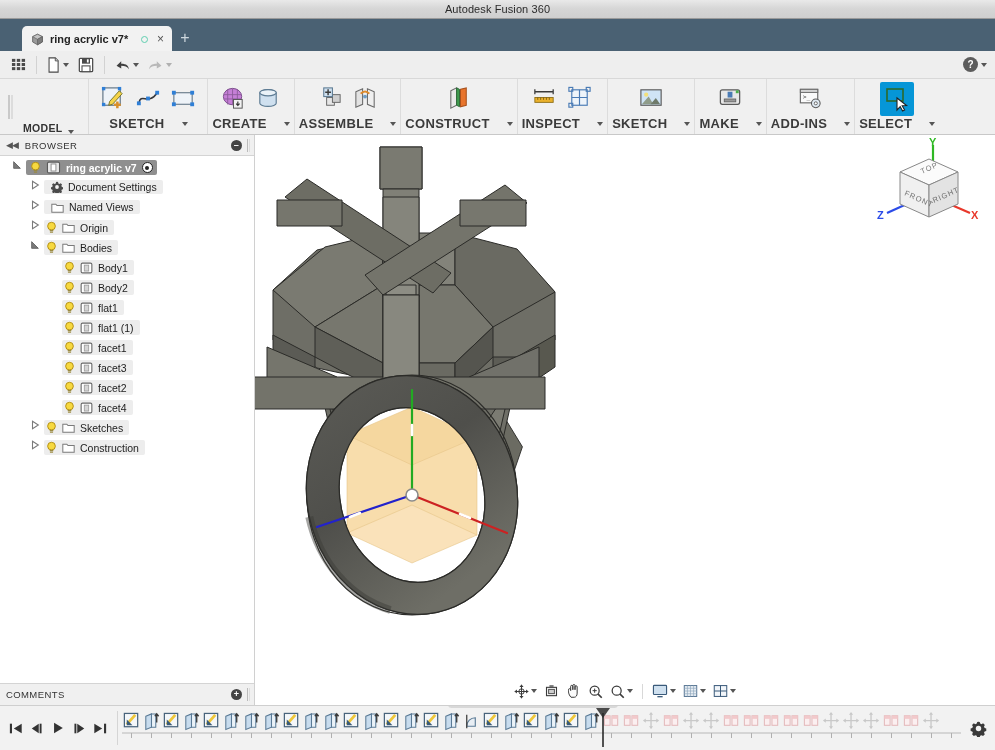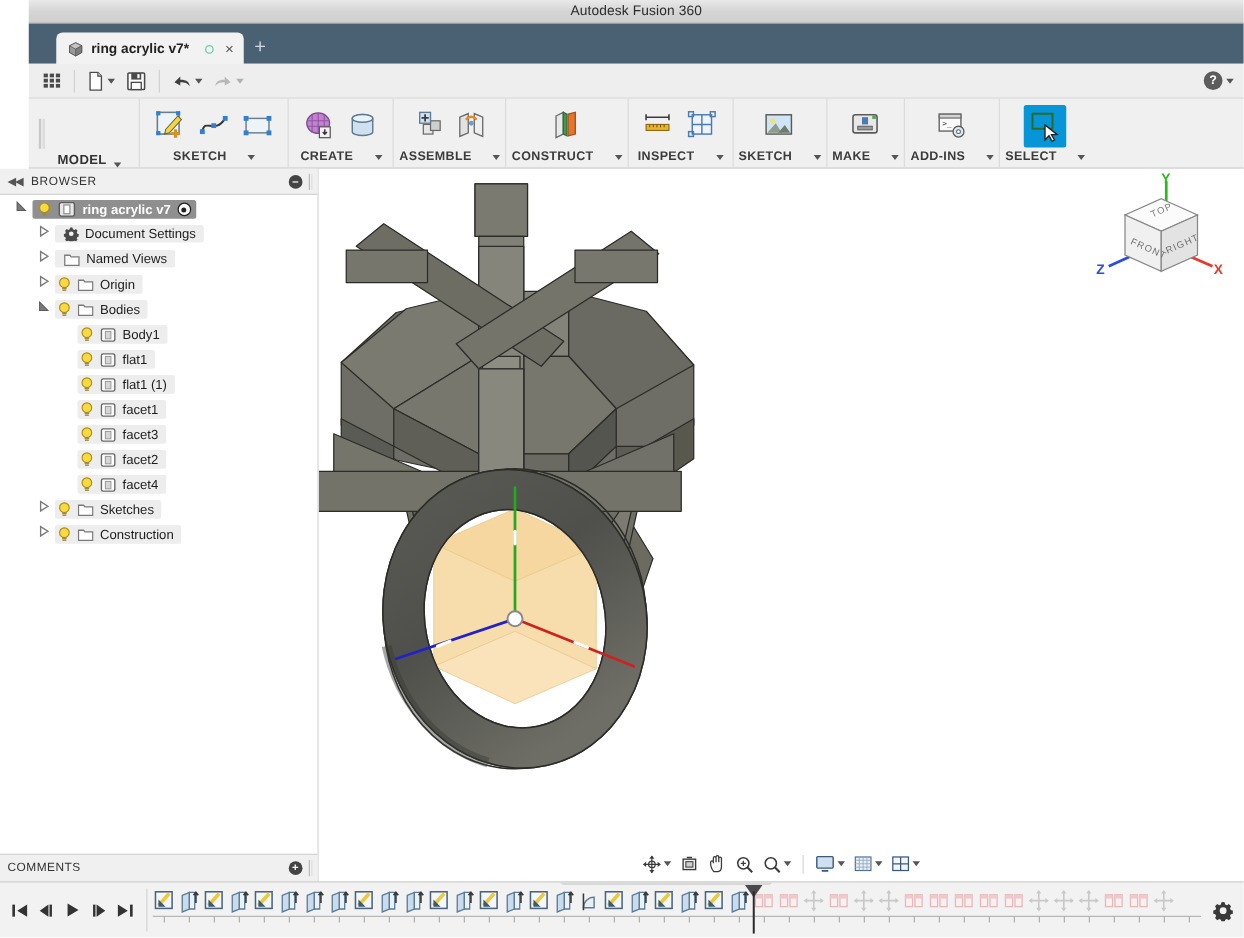--- a/index.html
+++ b/index.html
@@ -2,21 +2,21 @@
 <html><head>
 <meta charset="utf-8">
 <style>
   * { box-sizing: border-box; margin: 0; padding: 0; }
   html, body {
     width: 995px; height: 750px;
     font-family: "Liberation Sans", sans-serif;
     overflow: hidden;
     background: #ffffff;
   }
-  .app { position: relative; width: 995px; height: 750px; padding-left: 23px; }
+  .app { position: relative; width: 995px; height: 750px; }
 
   
   .titlebar {
     height: 19px;
     background: linear-gradient(180deg,#e9e9e9 0%,#d6d6d6 48%,#cfcfcf 100%);
     border-bottom: 1px solid #9a9a9a;
     display: flex; align-items: center; justify-content: center;
   }
   .titlebar .title { font-size: 11px; color: #2b2b2b; letter-spacing: .1px; }
 
@@ -84,21 +84,21 @@
     font-size: 10.5px; font-weight: bold; color: #333; letter-spacing:.3px;
   }
   .rgroup {
     display: flex; flex-direction: column; align-items: center;
     border-left: 1px solid #dcdcdc;
     padding: 0 4px;
     min-width: 48px;
   }
   .ricons { flex: 1; display: flex; align-items: center; gap: 1px; padding: 2px 3px 0; }
   .rlabel {
-    font-size: 10px; font-weight: bold; color: #3b3b3b;
+    font-size: 13px; font-weight: bold; color: #3b3b3b;
     letter-spacing: .3px; padding-bottom: 3px;
     display: flex; align-items: center; gap: 17px;
   }
   .rbtn { width: 34px; height: 34px; display:flex; align-items:center; justify-content:center; border-radius:2px;}
   .rbtn.sel { background: #0696d7; }
 
   
   .body { position: absolute; top: 135px; left:0; right:0; bottom: 45px; }
 
   
@@ -552,20 +552,36 @@
               <svg width="11" height="13" viewBox="0 0 12 14">
                 <circle cx="6" cy="5.5" r="4.2" fill="#f7d940" stroke="#b08c10" stroke-width="1"></circle>
                 <rect x="4" y="9.6" width="4" height="1.4" fill="#9a8a40"></rect>
                 <rect x="4.3" y="11.4" width="3.4" height="1.3" fill="#9a8a40"></rect>
               </svg>
               <svg width="13" height="12" viewBox="0 0 14 13">
                 <rect x="1.2" y="1.2" width="11.6" height="10.6" rx="1.5" fill="#ffffff" stroke="#6a6a6a" stroke-width="1.2"></rect>
                 <rect x="4.6" y="3.4" width="4.8" height="6.4" fill="#d6d6d6" stroke="#9a9a9a" stroke-width="0.9"></rect>
               </svg>
               <span class="tlabel">Body1</span>
+            </span>
+          </div>
+          <div class="trow">
+            <span style="display: inline-block; width: 44px;"></span>
+            <span style="display: inline-block; width: 10px;"></span>
+            <span class="hl">
+              <svg width="11" height="13" viewBox="0 0 12 14">
+                <circle cx="6" cy="5.5" r="4.2" fill="#f7d940" stroke="#b08c10" stroke-width="1"></circle>
+                <rect x="4" y="9.6" width="4" height="1.4" fill="#9a8a40"></rect>
+                <rect x="4.3" y="11.4" width="3.4" height="1.3" fill="#9a8a40"></rect>
+              </svg>
+              <svg width="13" height="12" viewBox="0 0 14 13">
+                <rect x="1.2" y="1.2" width="11.6" height="10.6" rx="1.5" fill="#ffffff" stroke="#6a6a6a" stroke-width="1.2"></rect>
+                <rect x="4.6" y="3.4" width="4.8" height="6.4" fill="#d6d6d6" stroke="#9a9a9a" stroke-width="0.9"></rect>
+              </svg>
+              <span class="tlabel">Body2</span>
             </span>
           </div>
           <div class="trow">
             <span style="display: inline-block; width: 44px;"></span>
             <span style="display: inline-block; width: 10px;"></span>
             <span class="hl">
               <svg width="11" height="13" viewBox="0 0 12 14">
                 <circle cx="6" cy="5.5" r="4.2" fill="#f7d940" stroke="#b08c10" stroke-width="1"></circle>
                 <rect x="4" y="9.6" width="4" height="1.4" fill="#9a8a40"></rect>
                 <rect x="4.3" y="11.4" width="3.4" height="1.3" fill="#9a8a40"></rect>

